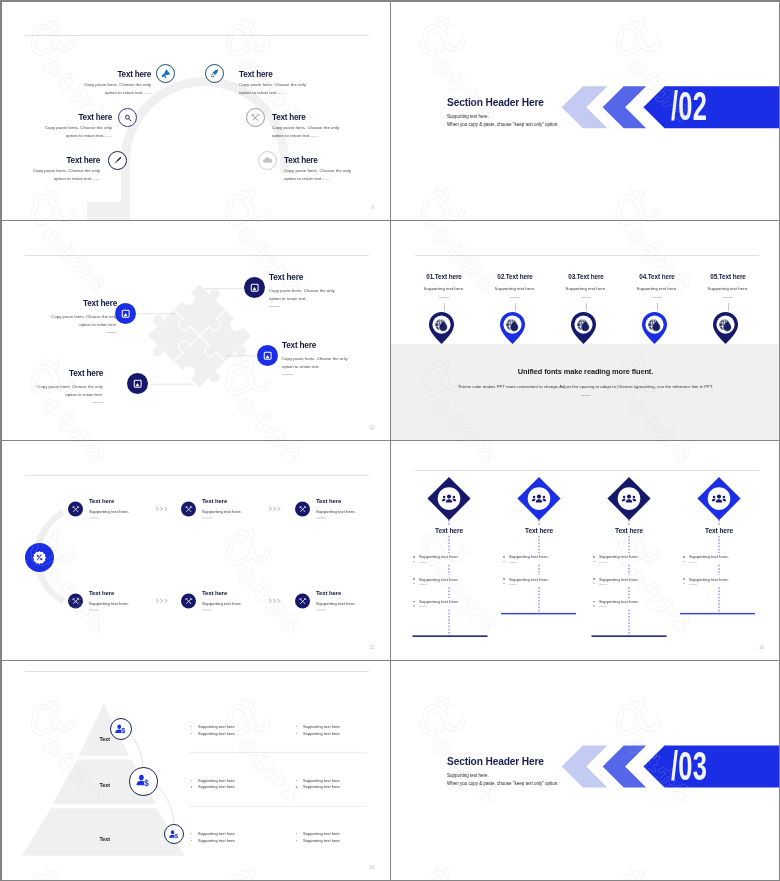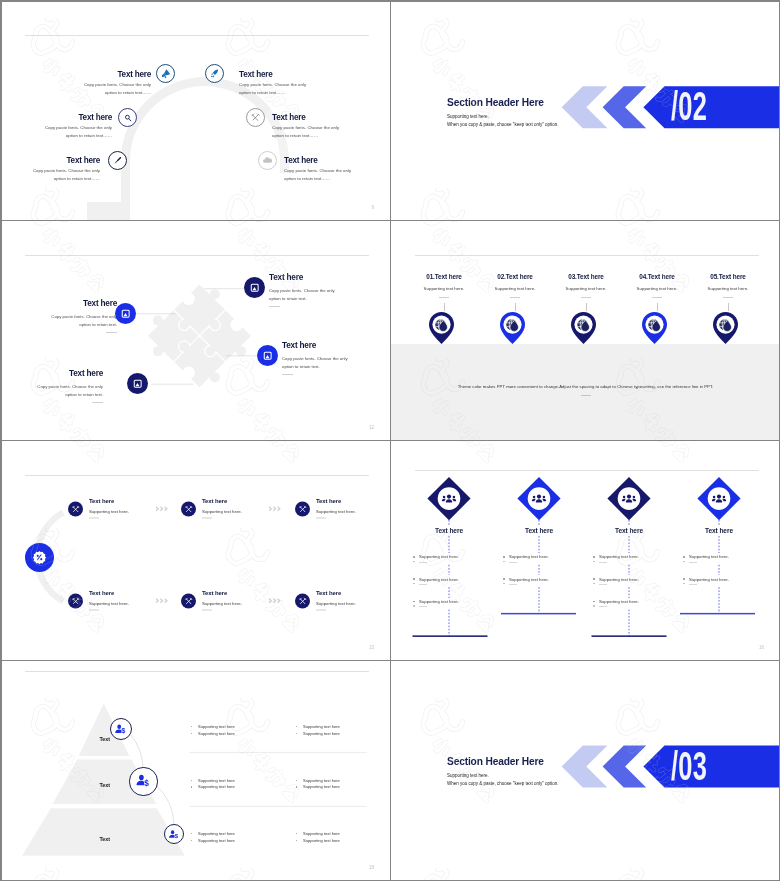--- a/index.html
+++ b/index.html
@@ -395,20 +395,21 @@
               <circle cx="-0.6" cy="0" r="5.9" fill="#2b3161"></circle>
               <g stroke="#fff" stroke-width="0.75" fill="none">
                 <ellipse cx="-0.6" cy="0" rx="2.6" ry="5.9"></ellipse>
                 <path d="M-6.3 -2.1 h11.4 M-6.3 2.1 h11.4 M-0.6 -5.9 v11.8"></path>
               </g>
               <path d="M2.3 -4.6 C5.3 -1.6 6.8 0.7 6.8 2.7 a4.6 4.6 0 0 1 -9.2 0 c0 -2 1.5 -4.3 4.7 -7.3 Z" fill="#1b2260" stroke="#fff" stroke-width="0.7"></path>
             </g>
           </svg>
         </div>
   </div>
+  <div class="s4bt">Unified fonts make reading more fluent.</div>
   <div class="s4bb">Theme color makes PPT more convenient to change.Adjust the spacing to adapt to Chinese typesetting, use the reference line in PPT.</div>
   <div class="s4bd"></div>
 </div>
 
 <div class="slide" id="s5" style="left:1px;top:441px;width:389px;height:219px">
   <div class="rule" style="left:24px;top:34px;width:344px"></div>
   <svg width="389" height="219" viewBox="0 0 389 219" style="position:absolute;left:0;top:0">
     <path d="M62.3 71.5 A50.4 50.4 0 0 0 62.3 160.1" fill="none" stroke="#f0f0f0" stroke-width="6.5"></path>
   </svg>
   <div class="bigdot">

